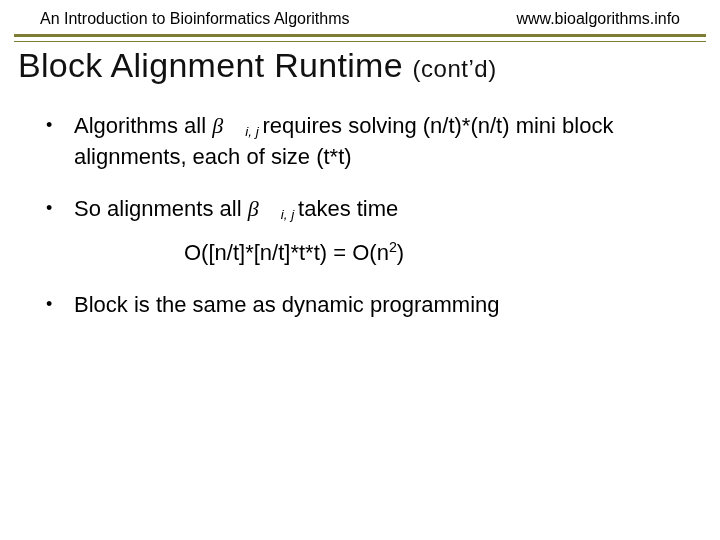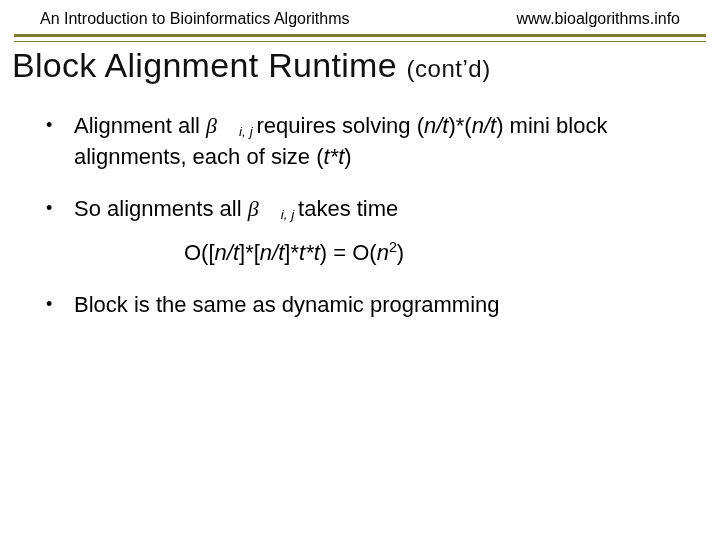--- a/index.html
+++ b/index.html
@@ -27,21 +27,21 @@
   }
   .rule-outer {
     margin: 0 14px;
     border-top: 3px solid #7d7d33;
     padding-top: 4px;
   }
   .rule-inner {
     border-top: 1px solid #7d7d33;
   }
   .title-wrap {
-    padding: 4px 18px 0 12px;
+    padding: 4px 18px 0 18px;
   }
   .title {
     font-family: "Trebuchet MS", "Segoe UI", Arial, sans-serif;
     font-size: 34px;
     font-weight: 400;
     color: #111;
     letter-spacing: 0.3px;
   }
   .title .contd {
     font-size: 24px;
@@ -71,21 +71,21 @@
     font-size: 18px;
     line-height: 28px;
     color: #000;
   }
   .formula {
     text-align: left;
     padding-left: 110px;
     margin: 14px 0 12px 0;
     font-size: 22px;
   }
-  .ital { font-style: italic; }
+  .ital { }
   .sym { font-family: "Times New Roman", serif; font-style: italic; }
   sub { font-size: 0.62em; font-style: italic; vertical-align: -0.25em; margin-left: 22px; }
   sup { font-size: 0.65em; vertical-align: 0.55em; }
   .tight-group { margin-top: -4px; }
   .tight-group > li { margin-bottom: 6px !important; }
 </style>
 </head>
 <body>
 
 <div class="slide">
@@ -102,21 +102,21 @@
   <div class="title-wrap">
     <div class="title">
       <span>Block Alignment Runtime </span><span class="contd">(cont’d)</span>
     </div>
   </div>
 
   <div class="body">
     <ul class="top">
 
       <li>
-        <span>Alignment all  </span><span class="sym">β</span><sub>i, j </sub><span>requires solving (</span><span class="ital">n/t</span><span>)*(</span><span class="ital">n/t</span><span>) mini block alignments, each of size (</span><span class="ital">t*t</span><span>)</span>
+        <span>Algorithms all  </span><span class="sym">β</span><sub>i, j </sub><span>requires solving (</span><span class="ital">n/t</span><span>)*(</span><span class="ital">n/t</span><span>) mini block alignments, each of size (</span><span class="ital">t*t</span><span>)</span>
       </li>
 
       <li>
         <span>So alignments  all </span><span class="sym">β</span><sub>i, j </sub><span>takes time</span>
         <div class="formula">
           <span>O([</span><span class="ital">n/t</span><span>]*[</span><span class="ital">n/t</span><span>]*</span><span class="ital">t*t</span><span>) = O(</span><span class="ital">n</span><sup>2</sup><span>)</span>
         </div>
       </li>
 
     </ul>

